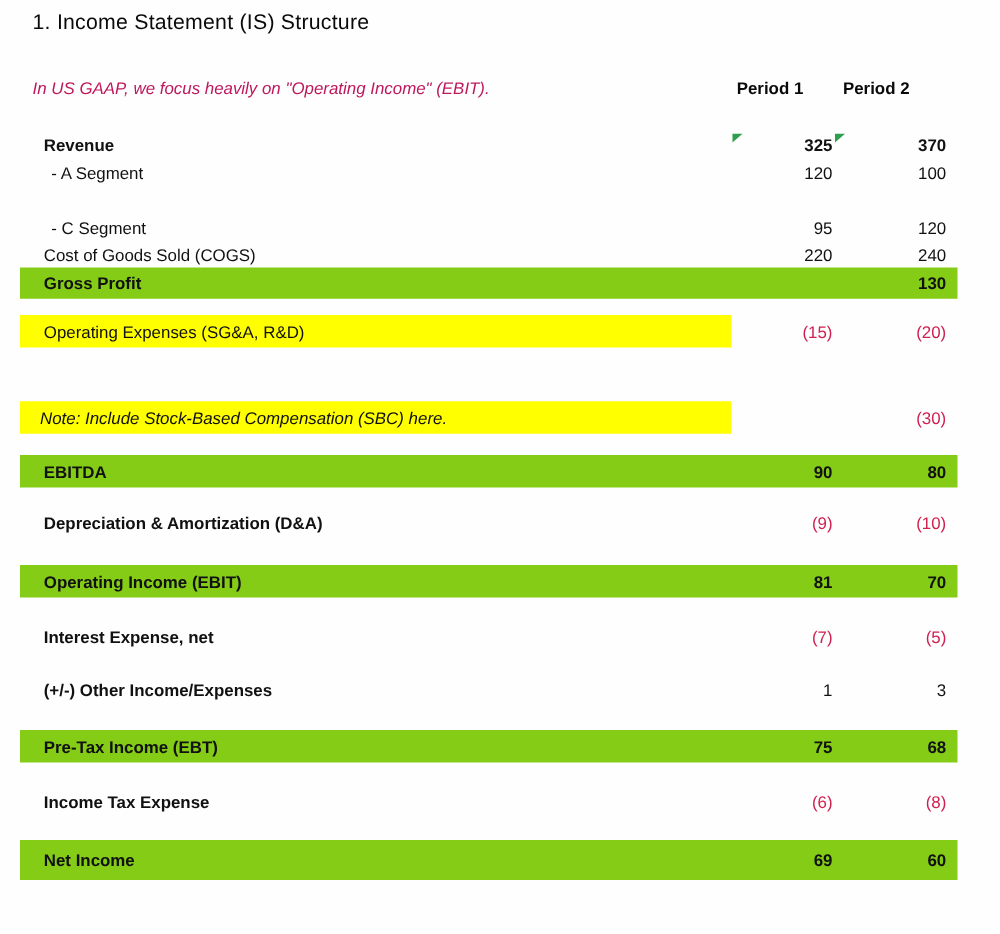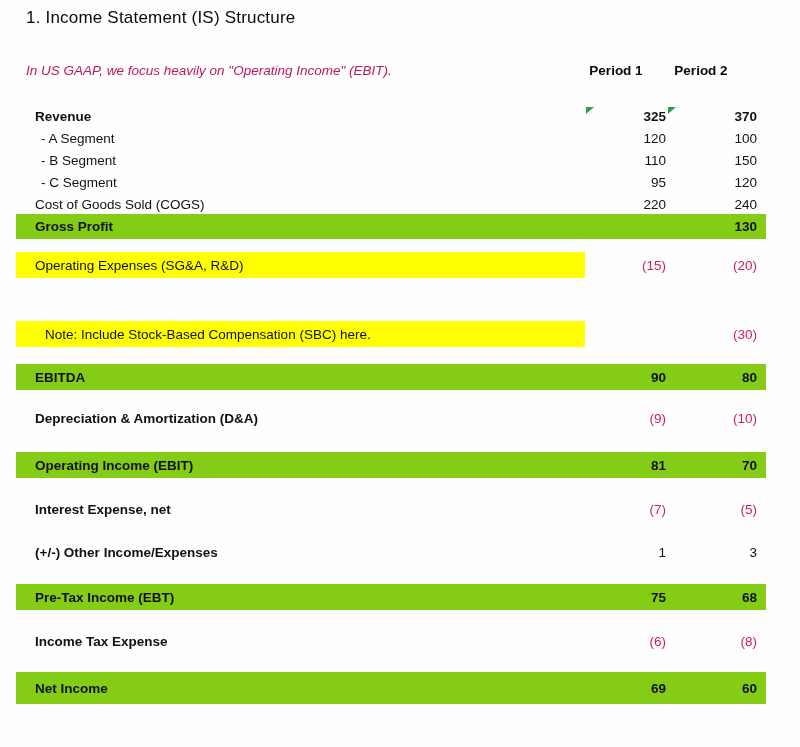--- a/index.html
+++ b/index.html
@@ -19,21 +19,21 @@
     position:absolute;top:63px;font-size:13.5px;font-weight:bold;color:#0a0a0a;text-align:center;
   }
   .colhead.h1{left:566px;width:100px;}
   .colhead.h2{left:651px;width:100px;padding-right:8px;}
   .row{
     position:absolute;left:16px;width:750px;height:25px;font-size:13.5px;
     display:flex;align-items:center;
   }
   .row .lbl{position:relative;z-index:2;padding-left:19px;white-space:nowrap;}
   .row .lbl.indent{padding-left:25px;}
-  .row .lbl.note-indent{padding-left:29px;}
+  .row .lbl.note-indent{padding-left:16px;font-style:italic;}
   .row .val{
     position:absolute;top:0;height:100%;display:flex;align-items:center;justify-content:flex-end;
     z-index:2;
   }
   .row .v1{left:550px;width:100px;}
   .row .v2{left:641px;width:100px;}
   .bold{font-weight:bold;}
   .neg{color:#d02050;}
   .row.gray{background:#84cc16;}
   .row.yellow::before{
@@ -64,25 +64,20 @@
     <span class="val v1 bold">325</span>
     <span class="val v2 bold">370</span>
   </div>
 
   <div class="row" style="top:126px">
     <span class="lbl indent">- A Segment</span>
     <span class="val v1">120</span>
     <span class="val v2">100</span>
   </div>
 
-  <div class="row" style="top:148px">
-    <span class="lbl indent">- B Segment</span>
-    <span class="val v1">110</span>
-    <span class="val v2">150</span>
-  </div>
 
   <div class="row" style="top:170px">
     <span class="lbl indent">- C Segment</span>
     <span class="val v1">95</span>
     <span class="val v2">120</span>
   </div>
 
   <div class="row" style="top:192px">
     <span class="lbl">Cost of Goods Sold (COGS)</span>
     <span class="val v1">220</span>

